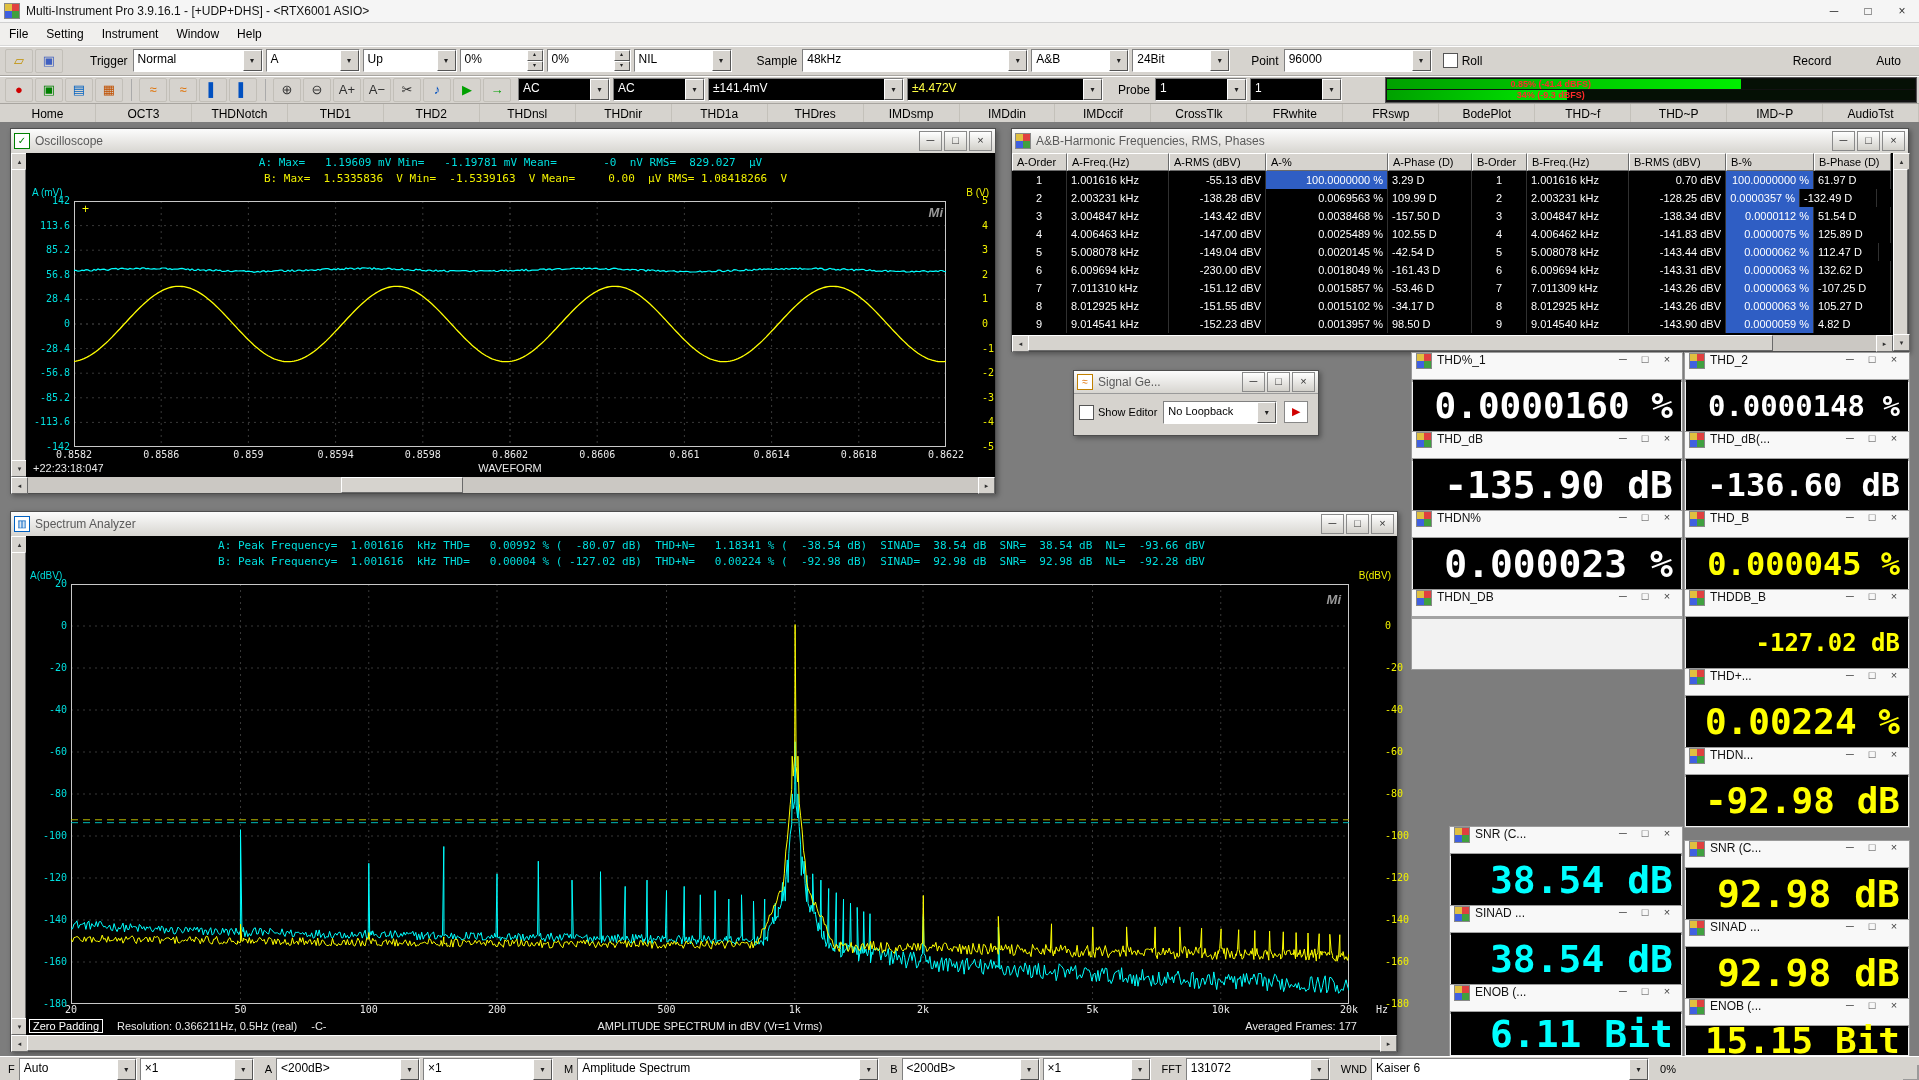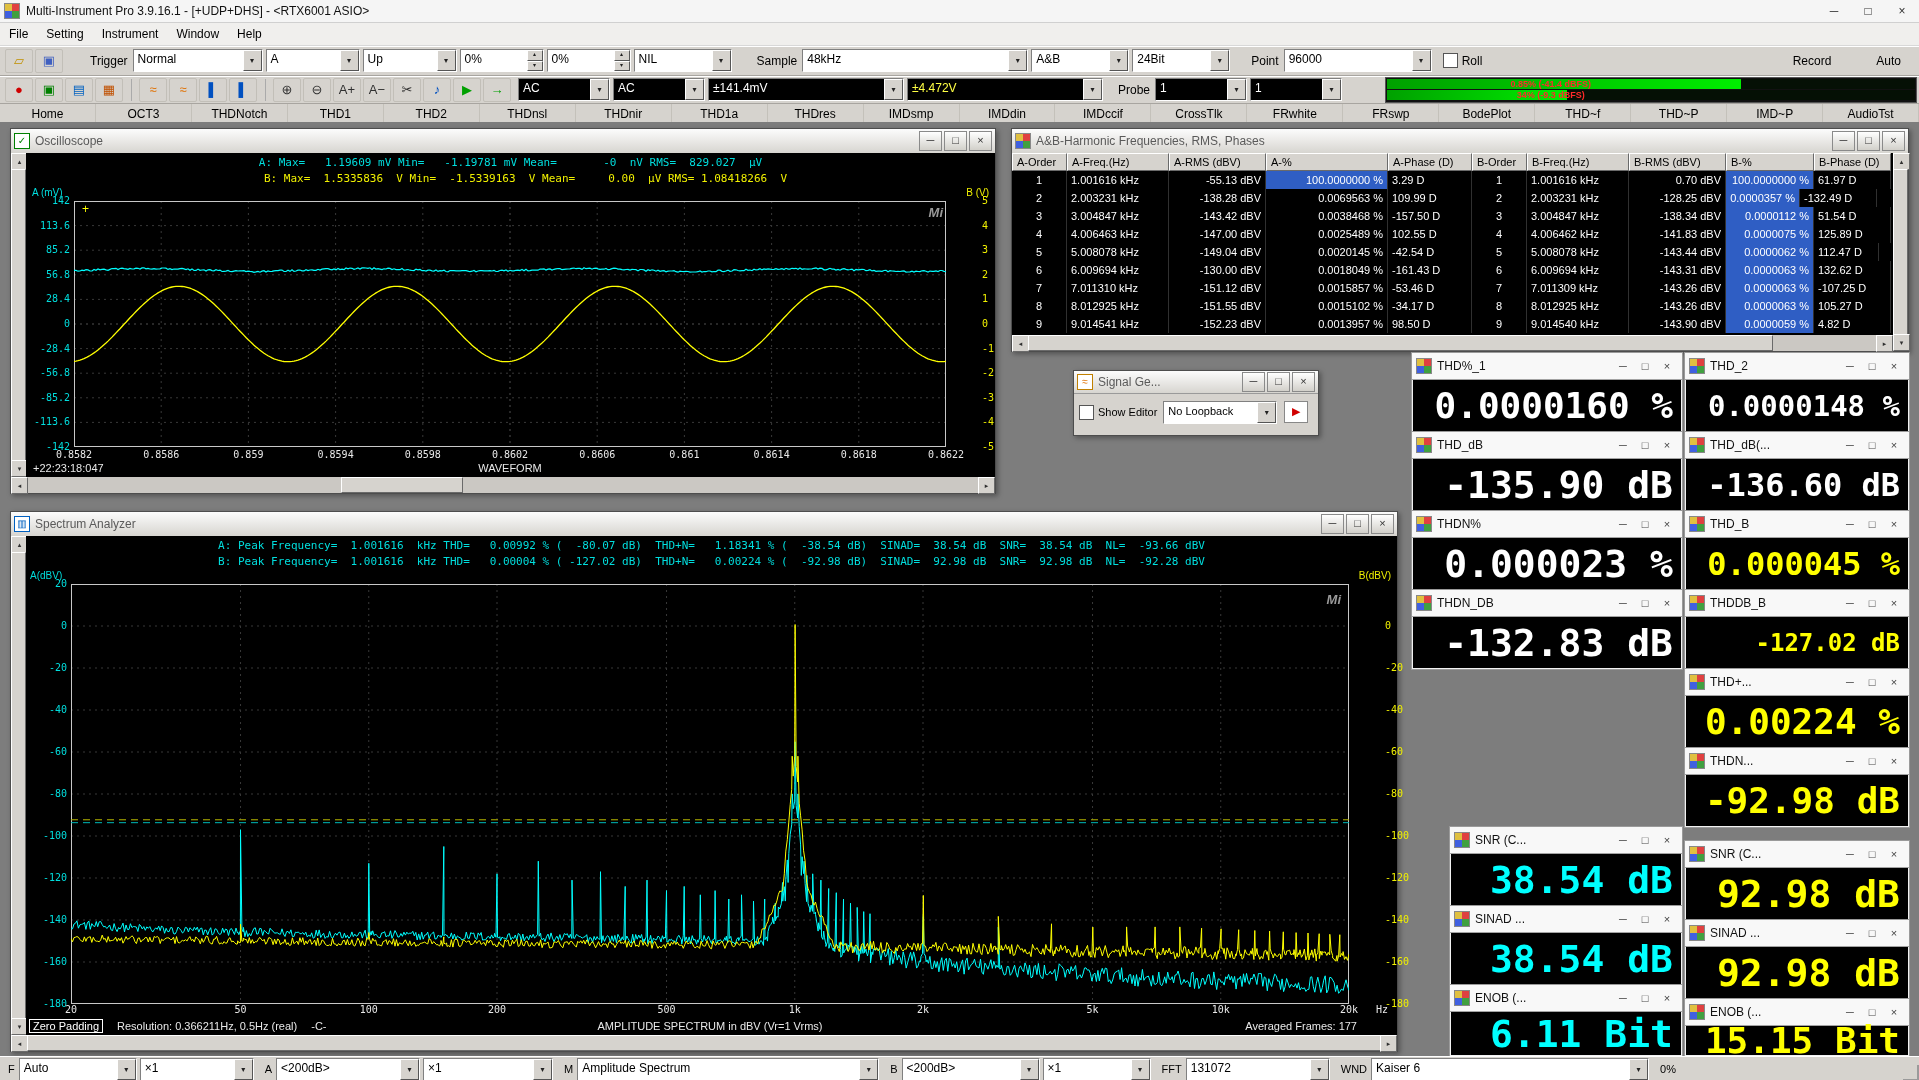--- a/index.html
+++ b/index.html
@@ -60,21 +60,21 @@
           font-size:7px;color:#303030;display:flex;align-items:center;justify-content:center;}
   .sb .th{position:absolute;background:#d6d3ce;border:1px solid;border-color:#fff #6a6a6a #6a6a6a #fff;}
   
   .hrow{display:flex;height:18px;}
   .hcell{border-right:1px solid #303030;line-height:18px;padding:0 4px;white-space:nowrap;overflow:hidden;
          font-size:11px;color:#fff;background:#000;flex:0 0 auto;box-sizing:border-box;}
   .hhead .hcell{background:#d6d3ce;color:#000;border:1px solid;border-color:#fff #6a6a6a #6a6a6a #fff;line-height:16px;}
   .sel{background:#2f5ec4 !important;}
   
   .meter{position:absolute;background:#f2f2f2;border:1px solid #9a9a9a;overflow:hidden;}
-  .mbar{height:26px;background:#f8f8f8;border-bottom:1px solid #a3a3a3;display:flex;align-items:center;padding:0 4px;font-size:12px;color:#111;}
+  .mbar{height:26px;background:#f8f8f8;border-bottom:3px solid #a3a3a3;display:flex;padding:0 4px;font-size:12px;color:#111;}
   .mbar .mt{margin-left:5px;flex:1;white-space:nowrap;overflow:hidden;}
   .mbar .fb{width:22px;text-align:center;color:#444;font-size:11px;flex:0 0 auto;}
   .mval{position:absolute;left:1px;right:1px;top:27px;bottom:1px;background:#000;
         font-family:"DejaVu Sans Mono",monospace;font-weight:bold;display:flex;align-items:center;justify-content:flex-end;padding-right:8px;white-space:nowrap;}
   
   .sgrow{display:flex;align-items:center;height:36px;padding:0 5px;}
   .redbtn{width:22px;height:20px;background:#fff;border:1px solid #888;color:#d00000;font-size:11px;text-align:center;line-height:18px;margin-left:4px;}
   
   .statusbar{position:absolute;left:0;right:0;top:1056px;height:24px;background:#d6d3ce;border-top:1px solid #fff;
              display:flex;align-items:center;z-index:50;}
@@ -426,21 +426,21 @@
         <div class="hcell" style="width: 84px;">-42.54 D</div>
         <div class="hcell" style="width: 55px; text-align: center;">5</div>
         <div class="hcell" style="width: 102px;">5.008078 kHz</div>
         <div class="hcell" style="width: 97px; text-align: right;">-143.44 dBV</div>
         <div class="hcell sel" style="width: 88px; text-align: right;">0.0000062 %</div>
         <div class="hcell" style="width: 65px;">112.47 D</div>
       </div>
       <div class="hrow">
         <div class="hcell" style="width: 55px; text-align: center;">6</div>
         <div class="hcell" style="width: 102px;">6.009694 kHz</div>
-        <div class="hcell" style="width: 97px; text-align: right;">-130.00 dBV</div>
+        <div class="hcell" style="width: 97px; text-align: right;">-230.00 dBV</div>
         <div class="hcell" style="width: 122px; text-align: right;">0.0018049 %</div>
         <div class="hcell" style="width: 84px;">-161.43 D</div>
         <div class="hcell" style="width: 55px; text-align: center;">6</div>
         <div class="hcell" style="width: 102px;">6.009694 kHz</div>
         <div class="hcell" style="width: 97px; text-align: right;">-143.31 dBV</div>
         <div class="hcell sel" style="width: 88px; text-align: right;">0.0000063 %</div>
         <div class="hcell" style="width: 77px;">132.62 D</div>
       </div>
       <div class="hrow">
         <div class="hcell" style="width: 55px; text-align: center;">7</div>
@@ -720,21 +720,20 @@
     <div class="mval" style="color: rgb(255, 255, 0); font-size: 32px;">0.000045 %</div>
   </div>
 <div class="meter" style="left: 1411px; top: 589px; width: 270px; height: 79px;">
     <div class="mbar">
       <span class="qicon"></span>
       <span class="mt">THDN_DB</span>
       <span class="fb">─</span>
       <span class="fb">□</span>
       <span class="fb">×</span>
     </div>
-    <div class="mval" style="color: rgb(255, 255, 255); font-size: 38px;">-132.83 dB</div>
   </div>
 <div class="meter" style="left: 1684px; top: 589px; width: 224px; height: 79px;">
     <div class="mbar">
       <span class="qicon"></span>
       <span class="mt">THDDB_B</span>
       <span class="fb">─</span>
       <span class="fb">□</span>
       <span class="fb">×</span>
     </div>
     <div class="mval" style="color: rgb(255, 255, 0); font-size: 24px;">-127.02 dB</div>

